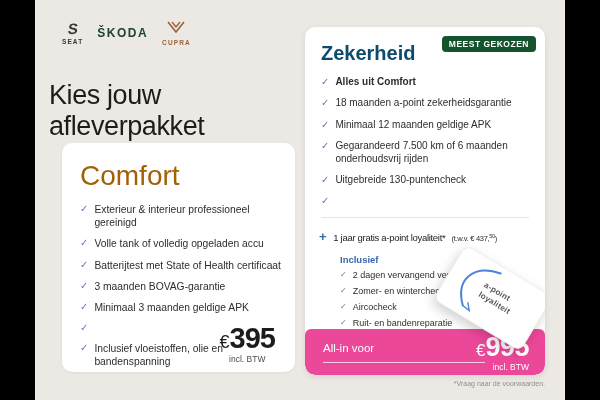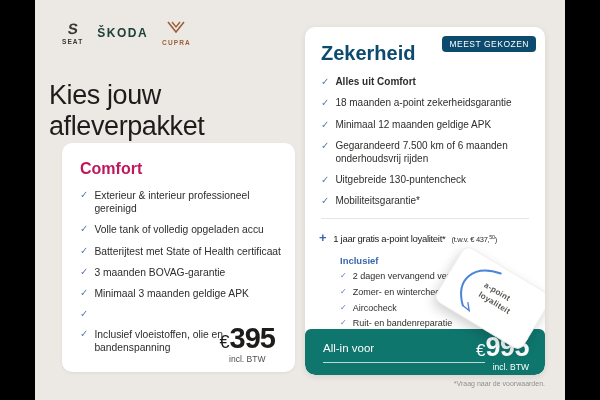--- a/index.html
+++ b/index.html
@@ -15,31 +15,31 @@
   .brand-skoda .brand-label{font-size:12px;color:#1E4238;letter-spacing:1.5px;}
   .brand-cupra .brand-label{color:#9C5F36;}
 
   
   .heading{position:absolute;left:14px;top:62px;width:196px;font-size:27px;line-height:1.16;
            font-weight:500;color:#1D1C1A;letter-spacing:-0.4px;}
 
   
   .card{background:#fff;border-radius:10px;}
   .comfort-card{position:absolute;left:27px;top:143px;width:233px;height:229px;box-shadow:0 1px 3px rgba(0,0,0,.06);}
-  .comfort-title{margin:17px 0 11px 18px;font-size:16px;font-weight:700;color:#be185d;}
+  .comfort-title{margin:17px 0 11px 18px;font-size:28px;font-weight:400;color:#a16207;}
   .check-list{list-style:none;margin:0;padding:0 6px 0 18px;}
   .check-list li{display:flex;gap:6px;margin-bottom:8px;font-size:10.3px;line-height:1.28;color:#2E2D2B;}
   .chk{color:#5C7AB5;font-family:"DejaVu Sans",sans-serif;font-size:10px;line-height:1.2;flex:0 0 auto;}
   .comfort-price{position:absolute;right:20px;bottom:9px;text-align:center;color:#1D1C1A;line-height:1;}
   .cur{font-size:18px;font-weight:500;}
   .amt{font-size:29px;font-weight:700;letter-spacing:-1px;}
   .price-note{font-size:8.5px;color:#4F4E4A;margin-top:2px;font-weight:400;}
 
   .zeker-card{position:absolute;left:270px;top:27px;width:240px;height:348px;box-shadow:0 2px 6px rgba(0,0,0,.09);overflow:hidden;}
-  .badge{position:absolute;top:9px;right:9px;background:#0c4a6e;color:#fff;font-size:8.5px;font-weight:400;
+  .badge{position:absolute;top:9px;right:9px;background:#14532d;color:#fff;font-size:8.5px;font-weight:700;
          letter-spacing:.5px;padding:3px 7px;border-radius:4px;}
   .zeker-title{margin:15px 12px 11px 16px;font-size:20px;font-weight:700;color:#0c4a6e;}
   .zeker-card .check-list{padding:0 10px 0 16px;}
   .zeker-card .check-list li{font-size:10px;margin-bottom:8.5px;}
   .zeker-card .check-list li.strong .txt{font-weight:700;}
   .divider{margin:10px 16px 9px;border-top:1px solid #E7E5E1;}
   .addon{display:flex;gap:7px;padding:0 10px 0 14px;align-items:baseline;white-space:nowrap;letter-spacing:-0.3px;}
   .plus{color:#3A66AE;font-size:13px;font-weight:700;flex:0 0 auto;}
   .addon-title{font-size:9.5px;font-weight:400;color:#1D1C1A;}
   .addon-value{font-size:7.5px;color:#2E2D2B;margin-left:2px;}
@@ -51,21 +51,21 @@
 
   
   .loyalty-card{position:absolute;left:137px;top:239px;width:100px;height:62px;background:#fff;
                 border:1px solid #F1EFEB;border-radius:8px;transform:rotate(31deg);
                 box-shadow:0 5px 12px rgba(0,0,0,.18);z-index:3;}
   .loyalty-arc{position:absolute;left:0;top:0;}
   .loyalty-text{position:absolute;top:19px;left:36px;font-size:8px;font-weight:700;color:#55544F;
                 line-height:1.35;letter-spacing:.3px;}
 
   
-  .price-bar{position:absolute;left:0;bottom:0;width:240px;height:46px;background:#0f766e;
+  .price-bar{position:absolute;left:0;bottom:0;width:240px;height:46px;background:#ec4899;
              border-radius:6px 6px 10px 10px;z-index:2;color:#fff;}
   .allin{position:absolute;left:18px;top:13px;font-size:11.5px;}
   .bar-line{position:absolute;left:18px;top:33px;width:162px;height:1px;background:rgba(255,255,255,.72);}
   .bar-price{position:absolute;right:16px;top:5px;text-align:right;line-height:1;}
   .bar-cur{font-size:17px;font-weight:500;}
   .bar-amt{font-size:27px;font-weight:700;letter-spacing:-0.5px;}
   .bar-note{font-size:8.5px;margin-top:2px;font-weight:400;}
 
   .footnote{position:absolute;left:270px;top:380px;width:240px;text-align:right;font-size:7px;color:#8F8E8A;}
 </style>
@@ -152,21 +152,20 @@
         <li>
             <span class="chk">✓</span>
             <span class="txt">Gegarandeerd 7.500 km of 6 maanden onderhoudsvrij rijden</span>
           </li>
         <li>
             <span class="chk">✓</span>
             <span class="txt">Uitgebreide 130-puntencheck</span>
           </li>
         <li>
             <span class="chk">✓</span>
-            <span class="txt">Mobiliteitsgarantie*</span>
           </li>
       </ul>
 
       <div class="divider"></div>
 
       <div class="addon">
         <span class="plus">+</span>
         <span>
           <span class="addon-title">1 jaar gratis a-point loyaliteit*</span>
           <span class="addon-value"><span>(t.w.v. € 437,</span><sup>50</sup><span>)</span></span>

